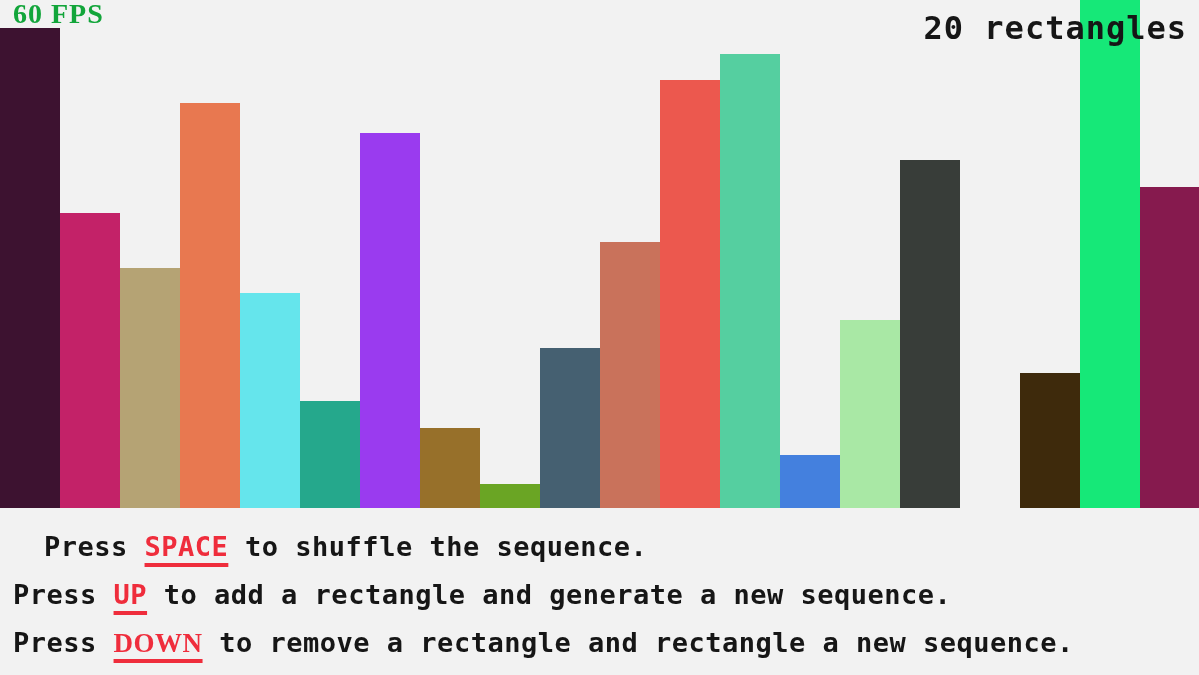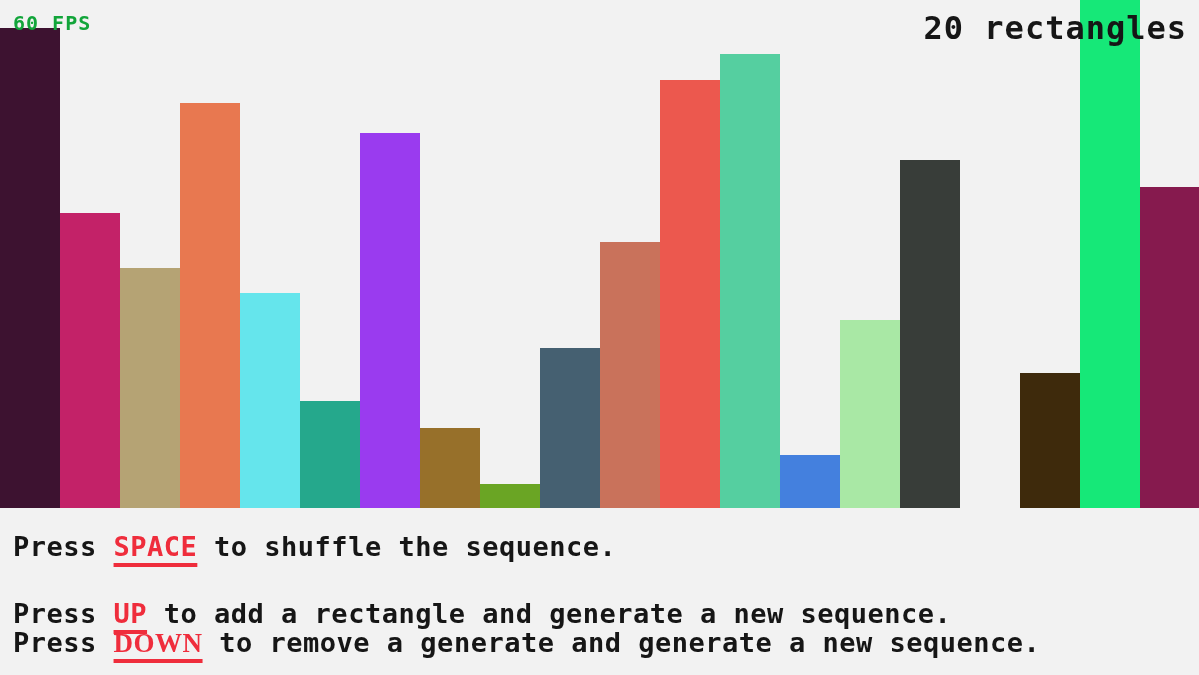--- a/index.html
+++ b/index.html
@@ -28,26 +28,27 @@
     height: 508px;
   }
   .bar {
     position: absolute;
     bottom: 0;
   }
   
   #fps-counter {
     position: absolute;
     left: 13px;
-    top: 13px;
-    font-size: 20px;
+    top: 0;
+    font-size: 28px;
     letter-spacing: 1px;
     font-weight: bold;
     line-height: 1;
     white-space: nowrap;
+    font-family: Liberation Serif, serif;
   }
   #rect-count {
     position: absolute;
     right: 12px;
     top: 12px;
     font-size: 32px;
     letter-spacing: 1px;
     font-weight: bold;
     line-height: 1;
     white-space: nowrap;
@@ -105,24 +106,24 @@
       <div class="bar" style="left: 900px; width: 60px; height: 348px; background: rgb(56, 61, 57);"></div>
       <div class="bar" style="left: 1020px; width: 60px; height: 135px; background: rgb(62, 42, 12);"></div>
       <div class="bar" style="left: 1080px; width: 60px; height: 508px; background: rgb(22, 232, 120);"></div>
       <div class="bar" style="left: 1140px; width: 60px; height: 321px; background: rgb(134, 26, 78);"></div>
     </div>
 
   <div id="fps-counter" style="color: rgb(18, 165, 58);">60 FPS</div>
   <div id="rect-count" style="color: rgb(22, 22, 22);">20 rectangles</div>
 
   <div id="instructions">
-    <div class="instruction-line l1" style="color: rgb(22, 22, 22);">
+    <div class="instruction-line l1" style="color: rgb(22, 22, 22); margin-left: 31px;">
       <span>Press </span><span class="key" style="color: rgb(239, 45, 60);">SPACE</span><span> to shuffle the sequence.</span>
     </div>
-    <div class="instruction-line l2" style="color: rgb(22, 22, 22); margin-top: 19px;">
+    <div class="instruction-line l2" style="color: rgb(22, 22, 22);">
       <span>Press </span><span class="key" style="color: rgb(239, 45, 60);">UP</span><span> to add a rectangle and generate a new sequence.</span>
     </div>
     <div class="instruction-line l3" style="color: rgb(22, 22, 22);">
-      <span>Press </span><span class="key" style="color: rgb(239, 45, 60); font-family: Liberation Serif, serif;">DOWN</span><span> to remove a generate and generate a new sequence.</span>
+      <span>Press </span><span class="key" style="color: rgb(239, 45, 60); font-family: Liberation Serif, serif;">DOWN</span><span> to remove a rectangle and rectangle a new sequence.</span>
     </div>
   </div>
 
 </div>
 
 </body></html>

